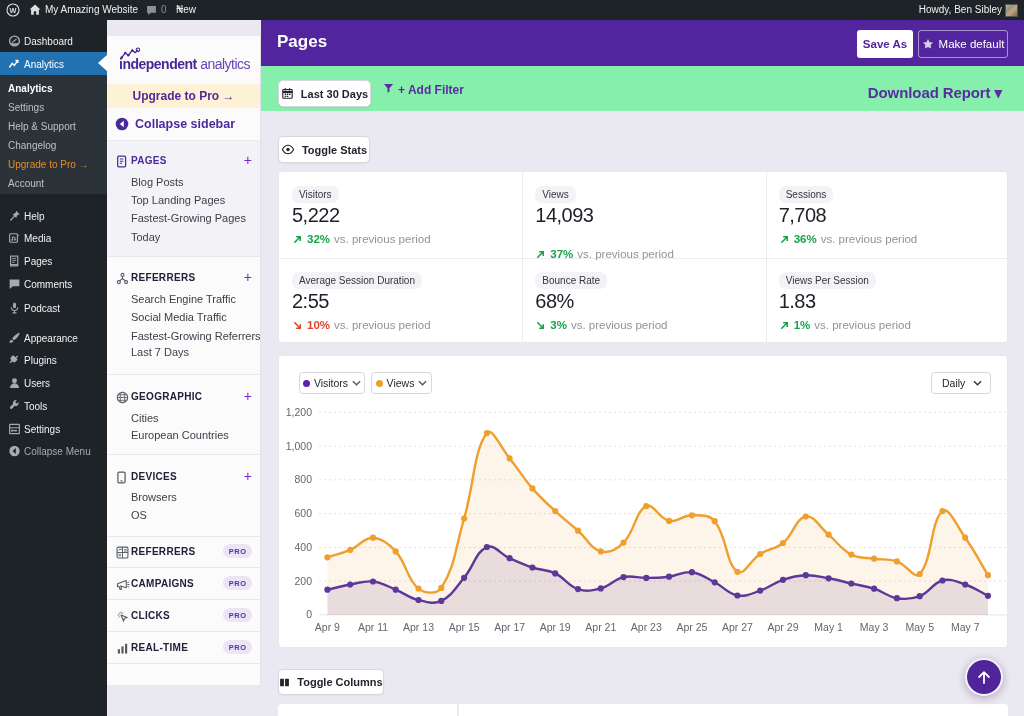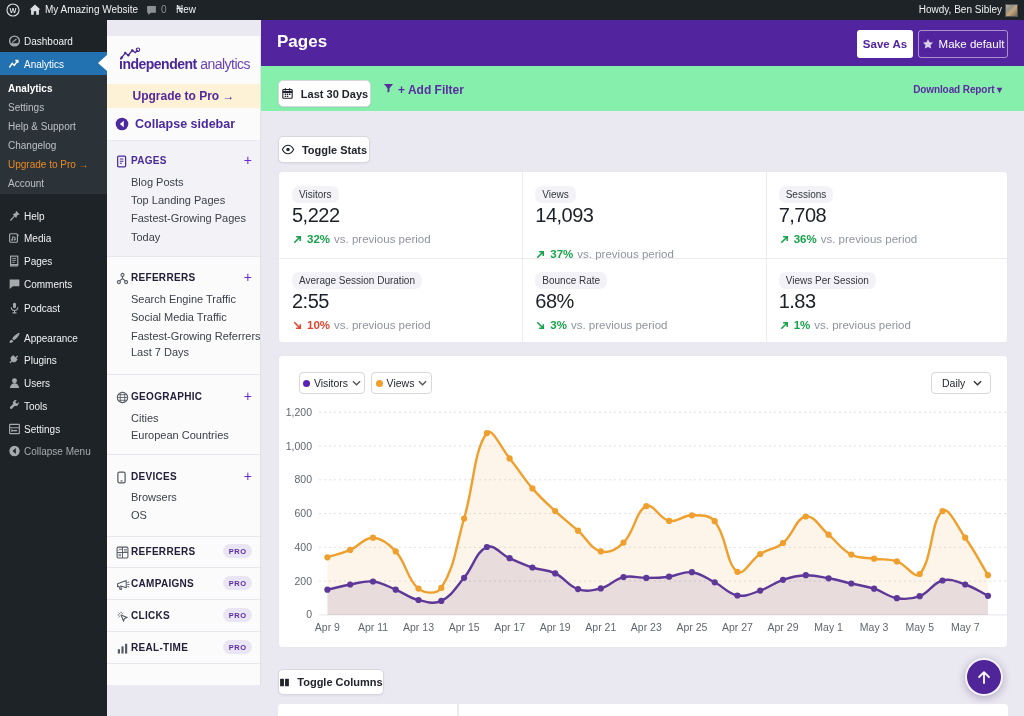--- a/index.html
+++ b/index.html
@@ -301,21 +301,21 @@
           <path d="M2.8 7.6 h14.4" stroke="#21242c" stroke-width="3.2"></path>
           <path d="M6.8 1.8 v3.4 M13.2 1.8 v3.4" stroke="#21242c" stroke-width="1.9"></path>
           <path d="M5.7 10h2.2v2.2H5.7zM9 10h2.2v2.2H9zM12.3 10h2.2v2.2h-2.2zM5.7 13.3h2.2v2.2H5.7zM9 13.3h2.2v2.2H9z" fill="#21242c"></path>
         </svg>
       Last 30 Days
     </div>
     <svg class="abs" style="left:121px;top:16px;" width="13" height="13" viewBox="0 0 20 20" fill="#5a2da0">
         <path d="M3 3 h14 l-5.5 6.5 v5.2 l-3 1.8 v-7 z"></path>
       </svg>
     <div class="abs" style="left:137px;top:17px;font-size:12px;font-weight:700;color:#5a2da0;">+ Add Filter</div>
-    <div class="abs" style="right:22px;top:17.5px;font-size:10px;font-weight:700;color:#5a2da0;letter-spacing:-0.1px;padding-left:13px;">Download Report ▾</div>
+    <div class="abs" style="right:22px;top:17.5px;font-size:15px;font-weight:700;color:#5a2da0;letter-spacing:-0.1px;padding-left:13px;">Download Report ▾</div>
   </div>
 
   <div class="btn" style="left:17px;top:116px;width:92px;height:27px;">
     <svg width="14" height="13" viewBox="0 0 20 16">
         <path d="M10 2 C5 2 2 8 2 8 s3 6 8 6 8-6 8-6-3-6-8-6z" fill="none" stroke="#21242c" stroke-width="1.6"></path>
         <circle cx="10" cy="8" r="2.4" fill="#21242c"></circle>
       </svg>
     Toggle Stats
   </div>
 

